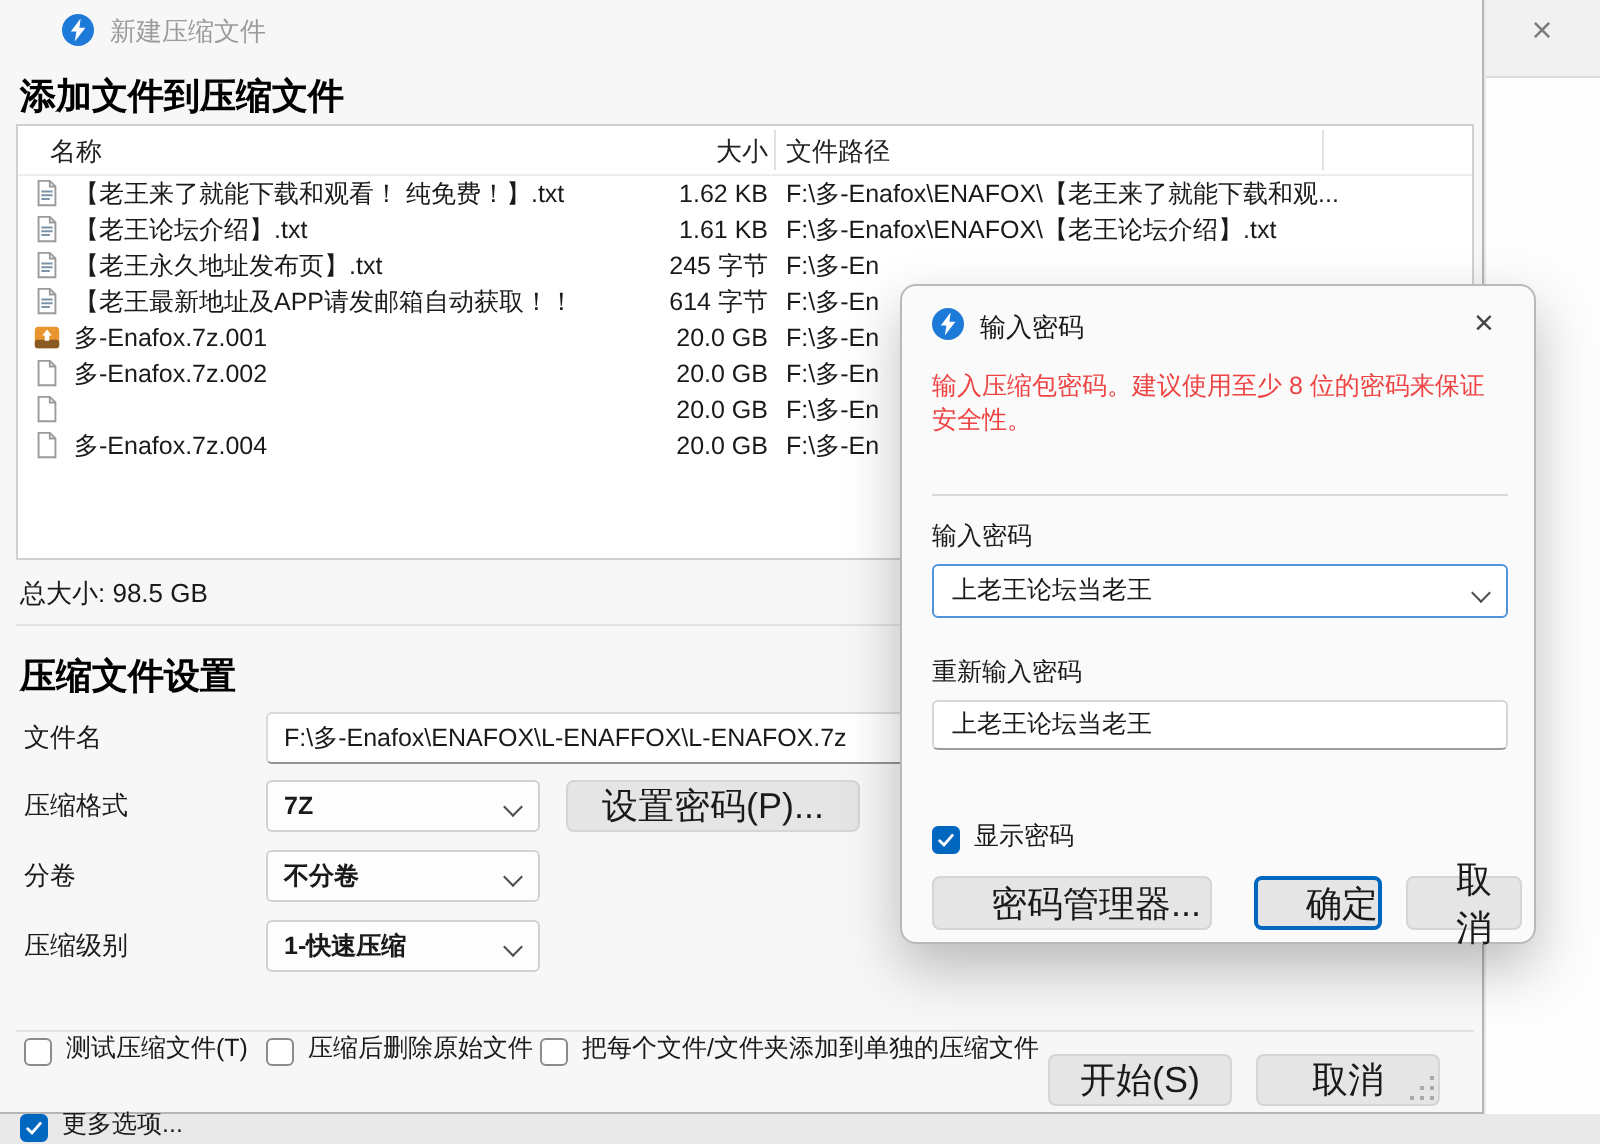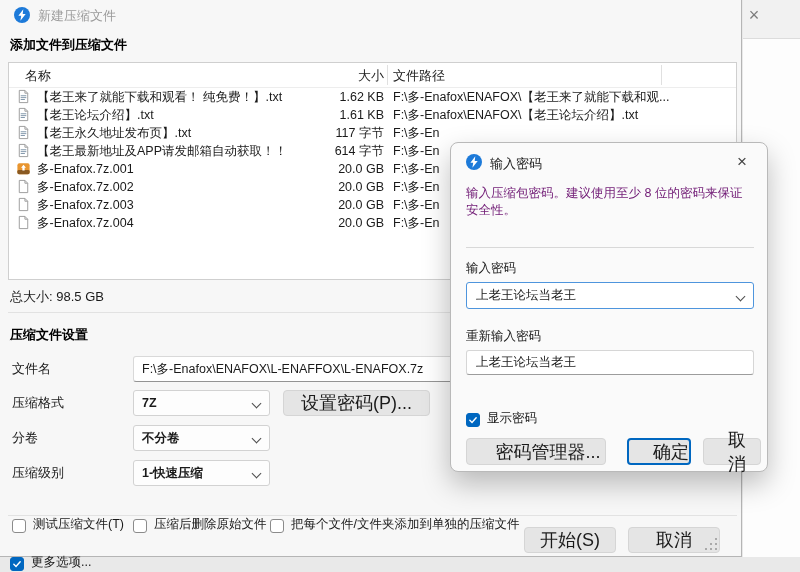--- a/index.html
+++ b/index.html
@@ -6,25 +6,25 @@
   #canvas{position:relative;width:800px;height:572px;overflow:hidden;
     font-family:"Liberation Sans","DejaVu Sans",sans-serif;color:#1a1a1a;font-size:13px;
     -webkit-font-smoothing:antialiased;}
   
   .bg-right{position:absolute;left:743px;top:0;width:57px;height:557px;background:#fdfdfd;}
   .bg-right .strip{position:absolute;left:0;top:0;width:100%;height:38px;background:#f1f1f1;border-bottom:1px solid #dcdcdc;}
   .bg-bottom{position:absolute;left:0;top:557px;width:800px;height:15px;background:#e9e9e9;}
   
   .win{position:absolute;left:0;top:0;width:742px;height:557px;background:#f7f7f7;
     border-right:1px solid #b5b5b5;border-bottom:1px solid #b5b5b5;box-sizing:border-box;}
-  .titlebar{position:absolute;left:0;top:0;width:100%;height:30px;padding-left:36px;}
+  .titlebar{position:absolute;left:17px;top:0;width:100%;height:30px;padding-left:36px;}
   .app-icon{position:absolute;left:14px;top:7px;width:16px;height:16px;}
   .win-title{position:absolute;left:38px;top:7px;font-size:13px;color:#9b9b9b;}
   .win-close{position:absolute;right:6px;top:2px;width:34px;height:26px;display:flex;align-items:center;justify-content:center;color:#7c7c7c;font-size:18px;cursor:default;}
-  .sec-label{position:absolute;left:10px;font-weight:bold;font-size:13px;color:#000;}
+  .sec-label{position:absolute;left:10px;font-weight:bold;font-size:18px;color:#000;}
   
   .flist{position:absolute;left:8px;top:62px;width:729px;height:218px;background:#fff;border:1px solid #cfcfcf;box-sizing:border-box;}
   .flist-head{position:relative;height:24px;border-bottom:1px solid #ededed;font-size:13px;color:#222;}
   .h-name{position:absolute;left:16px;top:4px;text-align:right;}
   .h-size{position:absolute;left:280px;top:4px;width:95px;text-align:right;}
   .h-path{position:absolute;left:384px;top:4px;}
   .h-sep{position:absolute;top:2px;width:1px;height:20px;background:#e0e0e0;}
   .flist-body{position:relative;}
   .frow{position:relative;height:18px;line-height:18px;font-size:12.5px;white-space:nowrap;}
   .ficon{position:absolute;left:7px;top:1px;width:15px;height:15px;}
@@ -45,21 +45,21 @@
   .cb.checked{background:#0067c0;border-color:#0067c0;}
   .cb svg{width:10px;height:10px;display:block;}
   .grip{position:absolute;right:24px;bottom:6px;width:12px;height:12px;}
   .grip i{position:absolute;width:2px;height:2px;background:#a9a9a9;}
   
   .dlg{position:absolute;left:450px;top:142px;width:318px;height:330px;background:#fafafa;
     border:1px solid #b9b9b9;border-radius:8px;box-shadow:0 12px 28px rgba(0,0,0,.25);box-sizing:border-box;z-index:10;}
   .dlg-icon{position:absolute;left:15px;top:11px;width:16px;height:16px;}
   .dlg-title{position:absolute;left:39px;top:12px;font-size:13px;color:#1a1a1a;}
   .dlg-close{position:absolute;right:10px;top:6px;width:30px;height:26px;display:flex;align-items:center;justify-content:center;color:#444;font-size:17px;}
-  .dlg-desc{position:absolute;left:15px;top:42px;width:288px;font-size:12.5px;line-height:17px;color:#701a75;}
+  .dlg-desc{position:absolute;left:15px;top:42px;width:288px;font-size:12.5px;line-height:17px;color:#ef4444;}
   .dlg-hr{position:absolute;left:15px;top:104px;width:288px;height:1px;background:#d8d8d8;}
   .dlg-label{position:absolute;left:15px;font-size:12.5px;color:#1b1b1b;}
   .combo{position:absolute;left:15px;top:139px;width:288px;height:27px;background:#fff;border:1px solid #4e95dd;border-radius:3px;box-sizing:border-box;line-height:25px;padding:0 9px;font-size:12.5px;}
   .combo .chev{top:10px;}
   .input2{position:absolute;left:15px;top:207px;width:288px;height:25px;background:#fff;border:1px solid #d6d6d6;border-bottom-color:#9c9c9c;border-radius:3px;box-sizing:border-box;line-height:23px;padding:0 9px;font-size:12.5px;}
   .dlg .btn{top:295px;height:27px;padding-left:24px;}
   .btn-ok{border:2px solid #0067c0 !important;}
 </style>
 </head>
 <body>
@@ -124,21 +124,21 @@
 
   <div class="frow">
     <span class="ficon">
               <svg viewBox="0 0 16 16">
                 <path d="M3.5 1.5h6l3 3v10h-9z" fill="#fff" stroke="#9a9a9a"></path>
                 <path d="M9.5 1.5v3h3" fill="none" stroke="#9a9a9a"></path>
                 <path d="M5 7.2h6M5 9.2h6M5 11.2h4.5" stroke="#7d93a8" stroke-width="1"></path>
               </svg>
             </span>
     <span class="c-name">【老王永久地址发布页】.txt</span>
-    <span class="c-size">117 字节</span>
+    <span class="c-size">245 字节</span>
     <span class="c-path">F:\多-En</span>
   </div>
 
   <div class="frow">
     <span class="ficon">
               <svg viewBox="0 0 16 16">
                 <path d="M3.5 1.5h6l3 3v10h-9z" fill="#fff" stroke="#9a9a9a"></path>
                 <path d="M9.5 1.5v3h3" fill="none" stroke="#9a9a9a"></path>
                 <path d="M5 7.2h6M5 9.2h6M5 11.2h4.5" stroke="#7d93a8" stroke-width="1"></path>
               </svg>
@@ -173,21 +173,20 @@
     <span class="c-path">F:\多-En</span>
   </div>
 
   <div class="frow">
     <span class="ficon">
               <svg viewBox="0 0 16 16">
                 <path d="M3.5 1.5h6l3 3v10h-9z" fill="#fff" stroke="#9a9a9a"></path>
                 <path d="M9.5 1.5v3h3" fill="none" stroke="#9a9a9a"></path>
               </svg>
             </span>
-    <span class="c-name">多-Enafox.7z.003</span>
     <span class="c-size">20.0 GB</span>
     <span class="c-path">F:\多-En</span>
   </div>
 
   <div class="frow">
     <span class="ficon">
               <svg viewBox="0 0 16 16">
                 <path d="M3.5 1.5h6l3 3v10h-9z" fill="#fff" stroke="#9a9a9a"></path>
                 <path d="M9.5 1.5v3h3" fill="none" stroke="#9a9a9a"></path>
               </svg>

